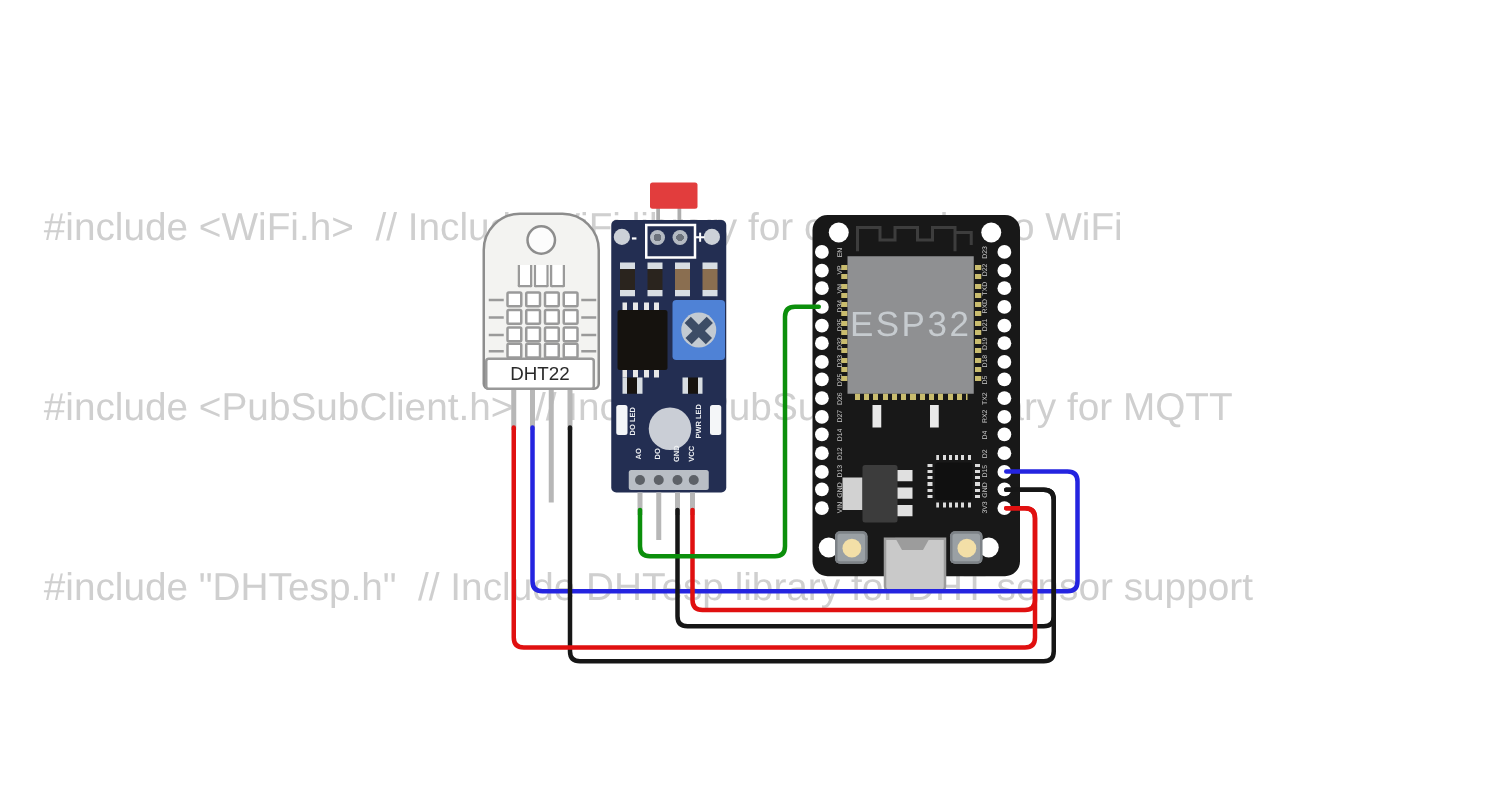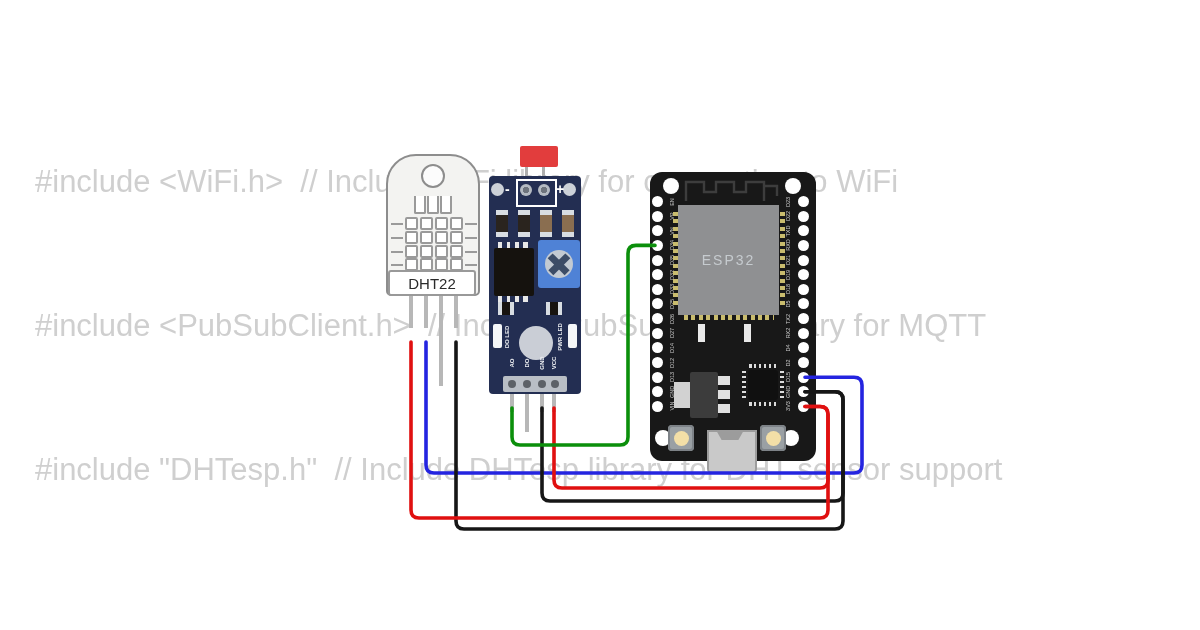--- a/index.html
+++ b/index.html
@@ -6,21 +6,21 @@
   body{width:1200px;height:630px;position:relative;overflow:hidden;background:#ffffff;
        font-family:"Liberation Sans",sans-serif;}
   .abs{position:absolute;}
 
   
   .code{position:absolute;left:35px;top:62px;font-size:31px;line-height:48px;
         color:#cfcfcf;white-space:pre;letter-spacing:0;}
   .code div{height:48px;}
 
   
-  .dht{position:absolute;left:386px;top:152px;width:96px;height:250px;}
+  .dht{position:absolute;left:386px;top:168px;width:96px;height:250px;}
   .dht-body{position:absolute;left:0;top:2px;width:90px;height:138px;background:#f3f3f1;
             border:2px solid #8d8d8d;border-radius:30px 30px 5px 5px;}
   .dht-hole{position:absolute;left:35px;top:12px;width:20px;height:20px;border-radius:50%;
             background:#fcfcfc;border:2px solid #8d8d8d;}
   .dht-slot{position:absolute;top:44px;width:8px;height:16px;border:2px solid #9a9a9a;
             border-top:none;background:#fff;border-radius:0 0 2px 2px;}
   .dht-row{position:absolute;left:5px;right:5px;height:11px;display:flex;align-items:center;gap:2px;}
   .dht-row i{flex:1;border-top:2px solid #9a9a9a;height:0;}
   .dht-row b{width:9px;height:9px;border:2px solid #9a9a9a;background:#fff;border-radius:2px;}
   .dht-plate{position:absolute;left:2px;top:118px;width:84px;height:22px;background:#fff;
@@ -69,21 +69,21 @@
   .esp .hole{background:#ffffff;width:16px;height:16px;}
   .pin-col{position:absolute;top:24px;height:216px;display:flex;flex-direction:column;
            justify-content:space-between;}
   .pin-col .pin{width:11px;height:11px;border-radius:50%;background:#fff;}
   .lab-col{position:absolute;top:24px;height:216px;width:16px;display:flex;flex-direction:column;
            justify-content:space-between;}
   .lab-col .plab{height:11px;width:16px;}
   .lab-col .plab span{color:#c9c9c9;}
   .module{position:absolute;left:28px;top:33px;width:101px;height:110px;background:#8f9092;
           display:flex;align-items:center;justify-content:center;}
-  .module span{color:#c6cbcf;font-size:14px;letter-spacing:2px;}
+  .module span{color:#c6cbcf;font-size:28px;letter-spacing:2px;}
   .gold-v{position:absolute;width:5px;height:96px;top:40px;
           background:repeating-linear-gradient(to bottom,#c9bc6e 0 4px,transparent 4px 7.4px);}
   .gold-h{position:absolute;left:34px;top:143px;width:90px;height:5px;
           background:repeating-linear-gradient(to right,#c9bc6e 0 4px,transparent 4px 7.4px);}
   .cap{position:absolute;top:152px;width:7px;height:18px;background:#e9e9e9;}
   .reg-l{position:absolute;left:24px;top:210px;width:16px;height:26px;background:#d2d2d2;}
   .reg-d{position:absolute;left:40px;top:200px;width:28px;height:46px;background:#3c3c3c;border-radius:2px;}
   .reg-tab{position:absolute;left:68px;width:12px;height:9px;background:#e0e0e0;}
   .qfn{position:absolute;left:98px;top:198px;width:30px;height:30px;background:#101010;border-radius:3px;}
   .qfn-dots-h{position:absolute;width:28px;height:4px;left:99px;

